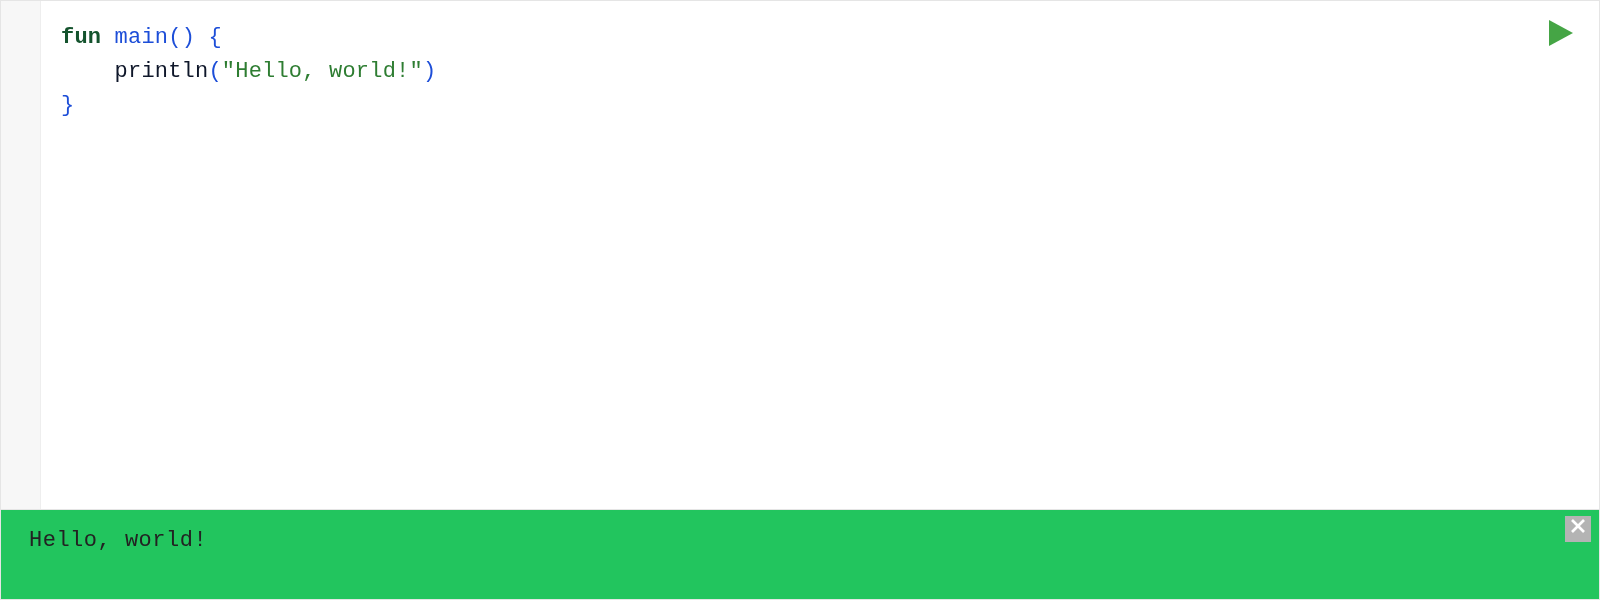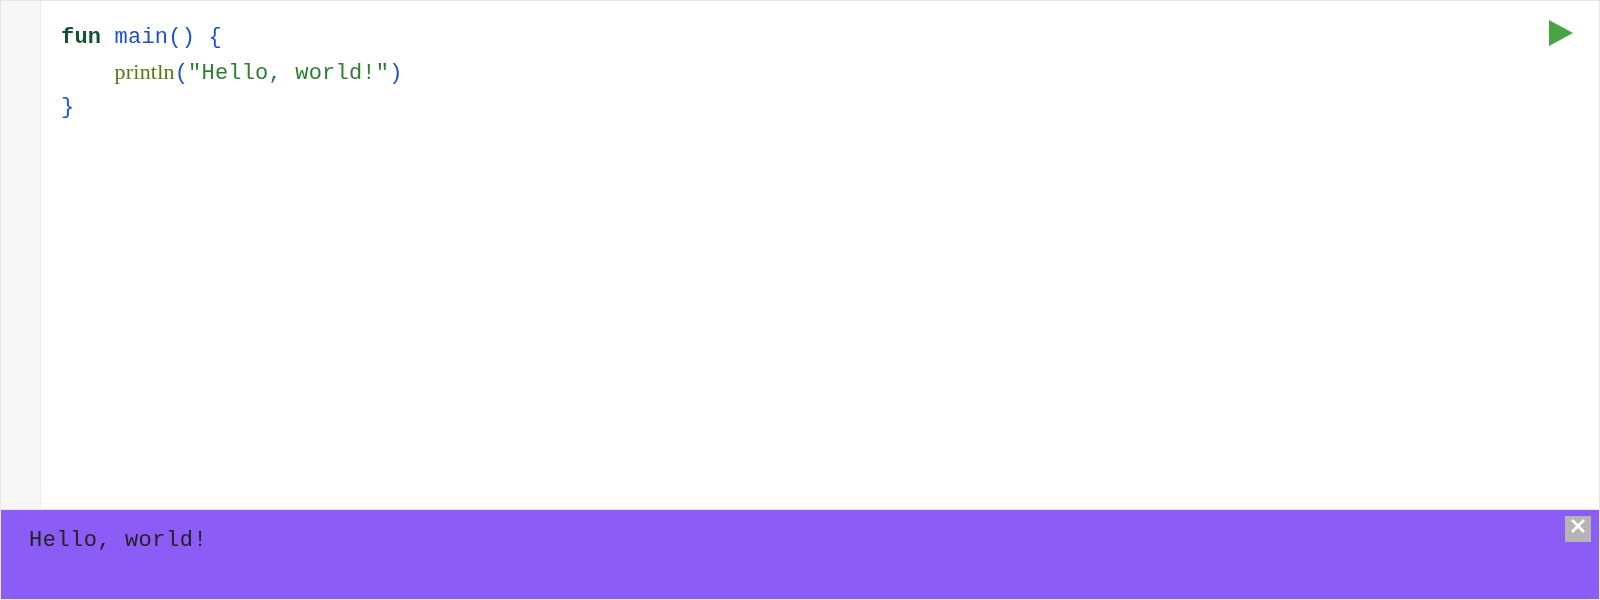--- a/index.html
+++ b/index.html
@@ -41,22 +41,21 @@
       white-space: pre;
       line-height: 1.55;
       letter-spacing: 0.2px;
       color: #222;
     }
     .kw {
       color: #14532d;
       font-weight: 700;
     }
     .fn {
-      color: #4d7c0f;
-      font-family: Liberation Serif, serif;
+      color: #0f172a;
     }
     .str {
       color: #2e7d32;
     }
     .punc {
       color: #1d4ed8;
     }
     .run-button {
       position: absolute;
       top: 18px;
@@ -69,21 +68,21 @@
       justify-content: center;
     }
     .run-button svg {
       width: 30px;
       height: 30px;
     }
     .output-pane {
       border-top: 1px solid #e5e5e5;
       position: relative;
       padding: 18px 28px 20px 28px;
-      background: #8b5cf6;
+      background: #22c55e;
       font-family: "Menlo", "Consolas", "Courier New", monospace;
       font-size: 22px;
       letter-spacing: 0.5px;
       color: #222;
       min-height: 90px;
     }
     .close-button {
       position: absolute;
       top: 6px;
       right: 8px;

